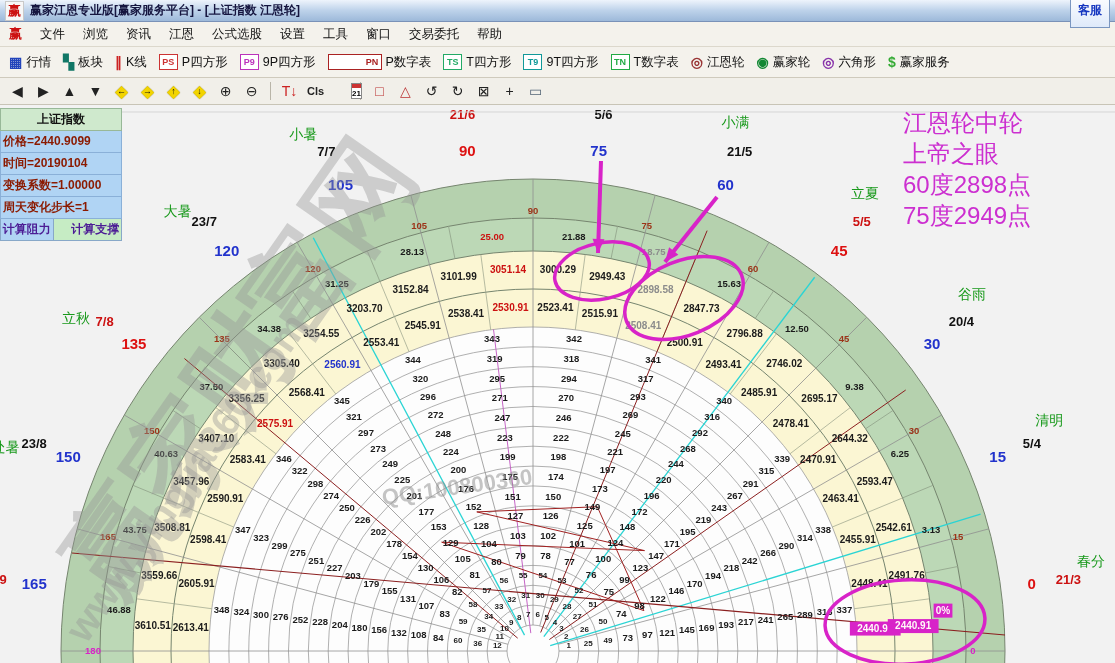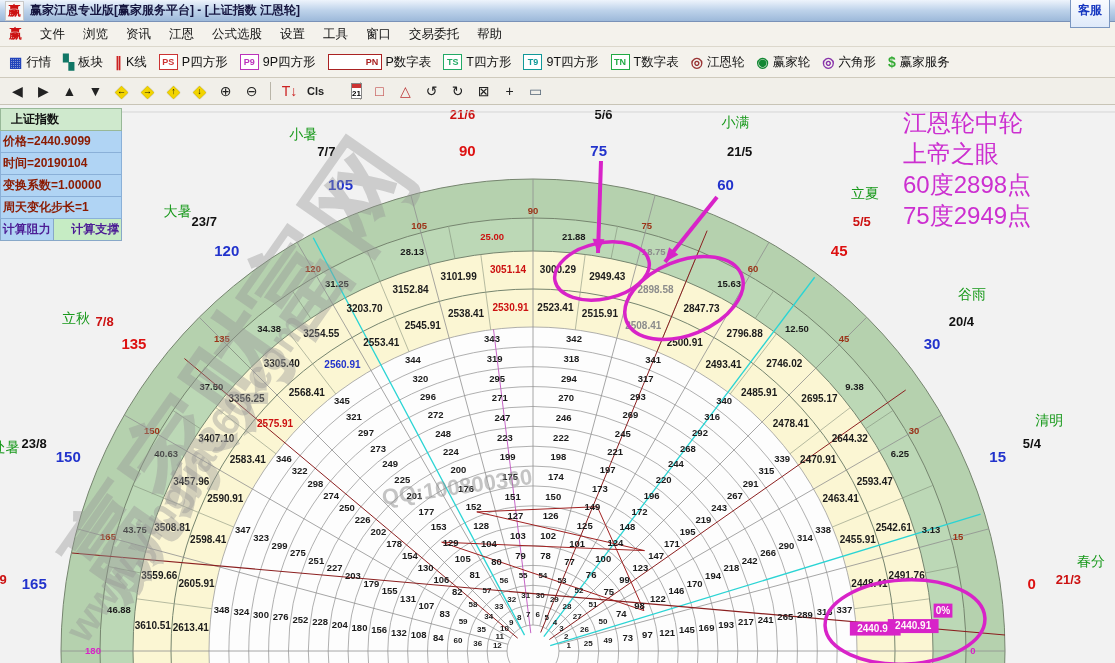--- a/index.html
+++ b/index.html
@@ -28,21 +28,21 @@
   .sep{width:1px;height:18px;background:#b9b5a8;margin:0 5px;}
   .dia{color:#f2d400;font-size:17px;text-shadow:0 0 1px #7a6a00;}
   .dia-arrow{position:absolute;font-size:9px;color:#111;font-weight:bold;}
   .cal{width:15px;height:14px;border:1px solid #888;background:#fff;font-size:8px;font-weight:bold;
        display:flex;align-items:flex-end;justify-content:center;position:relative;margin-left:30px;}
   .cal::before{content:"";position:absolute;top:0;left:0;right:0;height:4px;background:#cc3333;}
   .txtbtn{font-size:11px;font-weight:bold;color:#222;}
   .canvas{position:relative;width:1115px;height:561px;background:#f2f2f2;overflow:hidden;}
   svg{font-family:"Liberation Sans",sans-serif;display:block;}
   .panel{position:absolute;left:0;top:3px;width:122px;font-size:12px;font-weight:bold;z-index:5;}
-  .panel-title{background:#cfe9cd;border:1px solid #98b898;color:#111;padding:2px 10px;}
+  .panel-title{background:#cfe9cd;border:1px solid #98b898;text-align:center;color:#111;padding:2px 10px;}
   .panel-row{background:#b0d4f4;border:1px solid #8ab0d8;border-top:none;color:#8b1a00;
              padding:2px 2px;white-space:nowrap;overflow:hidden;}
   .panel-btns{display:flex;}
   .pbtn{flex:1;border:1px solid #88a8c8;border-top:none;text-align:center;padding:2px 0;color:#4c1d95;cursor:pointer;}
   .pbtn.res{background:#b0d4f4;}
   .pbtn.sup{background:#c6ecc4;border-left:none;padding-left:16px;}
   .ann{position:absolute;left:903px;top:2px;font-size:24px;font-weight:normal;line-height:31px;z-index:6;}
 </style>
 </head>
 <body>

